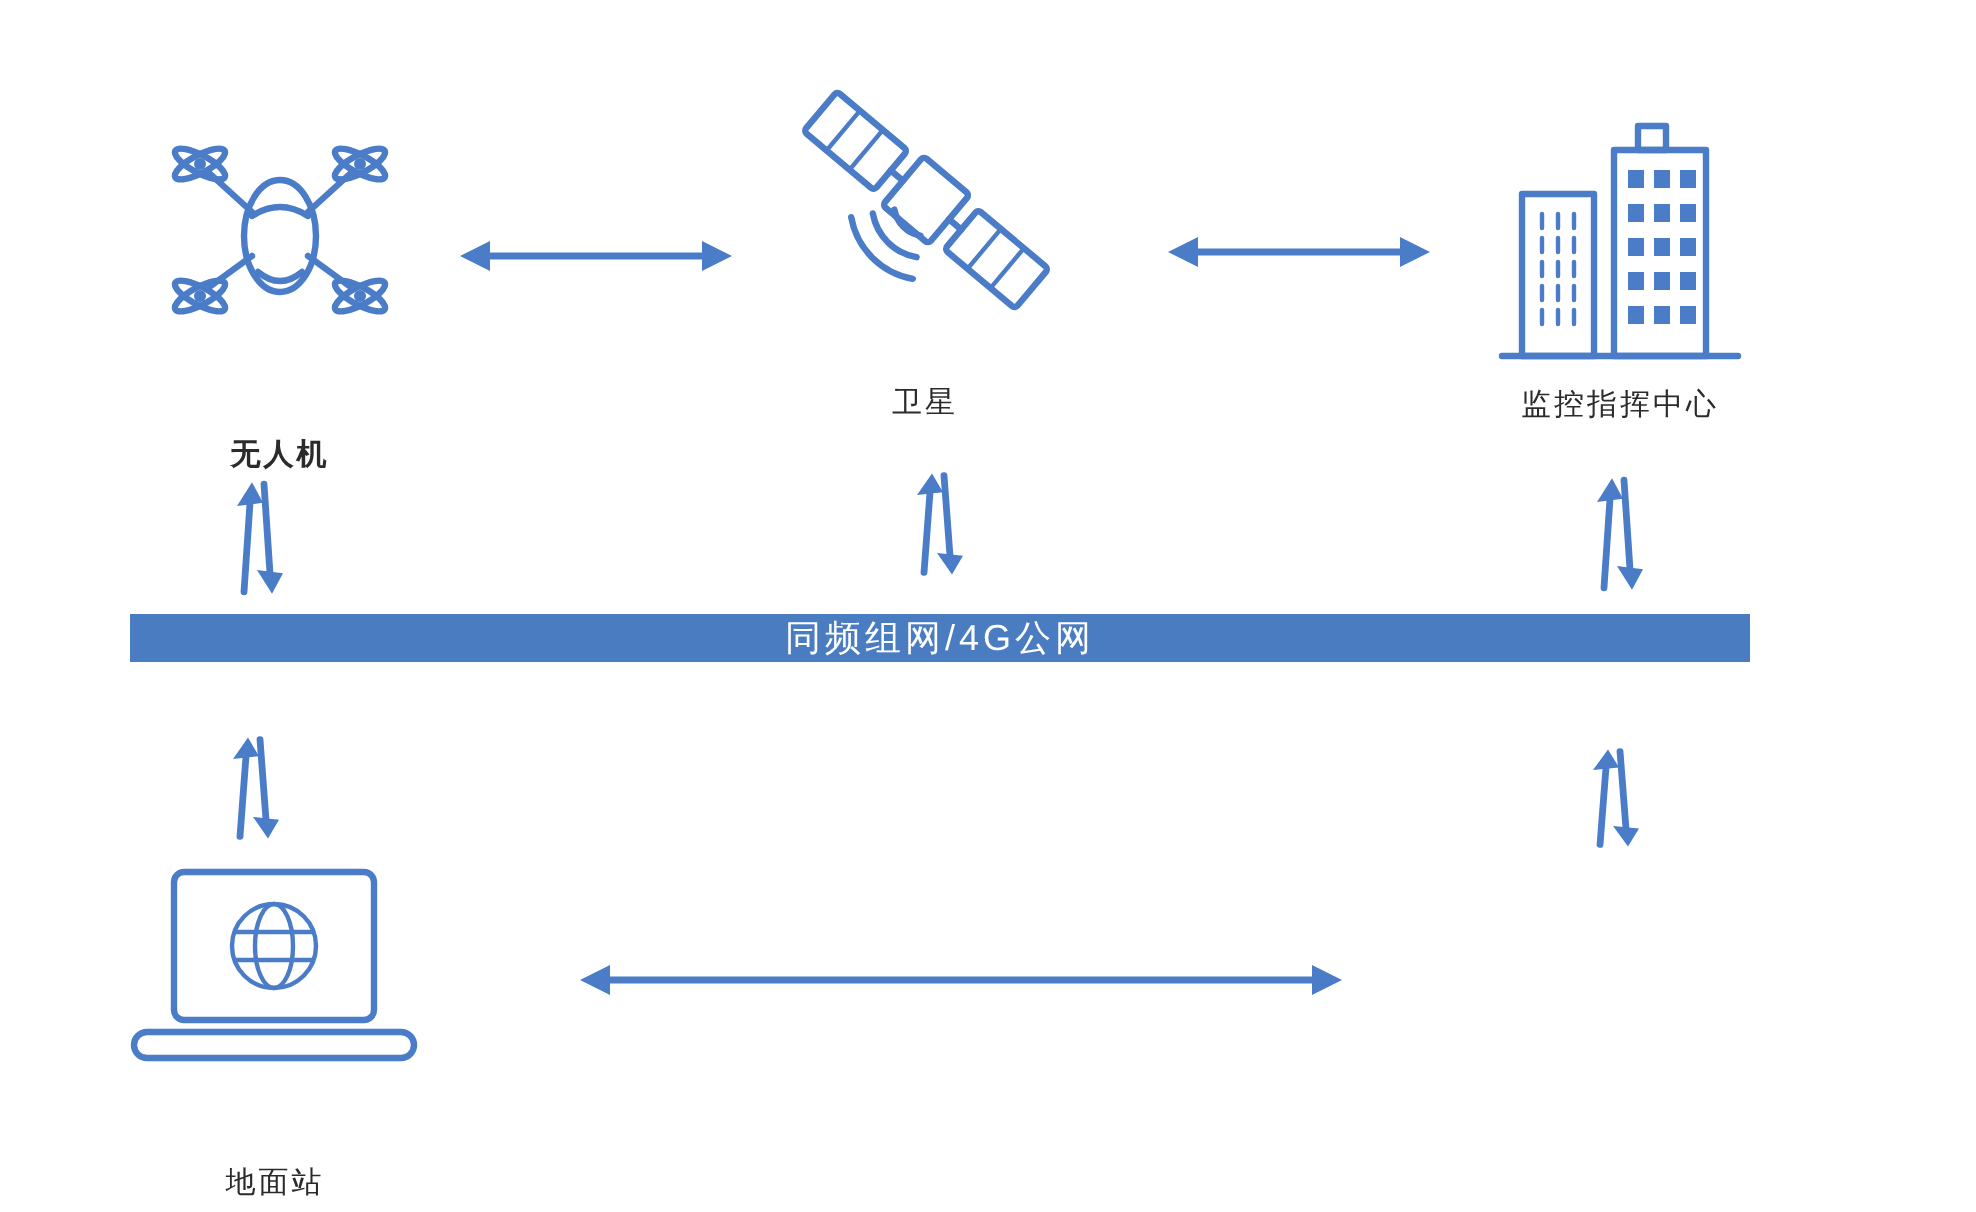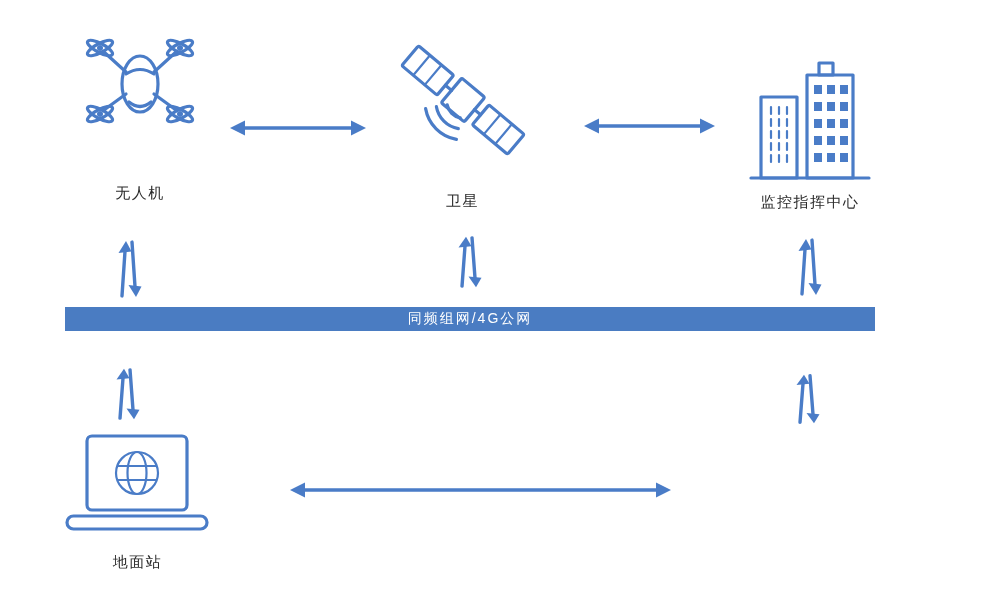--- a/index.html
+++ b/index.html
@@ -25,28 +25,28 @@
   .line-icon .thin { stroke-width: 2.2; }
   .line-icon .dash { stroke-dasharray: 7 5; }
   .line-icon .mask { fill: #ffffff; }
   .arrow-svg line { stroke: var(--accent); stroke-width: 3.4; stroke-linecap: round; }
   .arrow-svg polygon { fill: var(--accent); stroke: none; }
   .network-bar {
     position: absolute; left: 65px; top: 307px; width: 810px; height: 24px;
     background: var(--bar-bg);
     display: flex; align-items: center; justify-content: center;
   }
-  .network-bar span { color: var(--bar-text); font-size: 14px; letter-spacing: 2px; text-align: center; }
+  .network-bar span { color: var(--bar-text); font-size: 18px; letter-spacing: 2px; text-align: center; }
 </style>
 </head>
 <body>
 
 <div class="diagram">
 
-  <div class="node" style="left:55px; top:28px; width:170px;">
+  <div class="node" style="left:55px; top:62px; width:170px;font-weight:bold;">
     <svg class="line-icon" width="128" height="122" viewBox="0 0 128 122">
 
       <ellipse cx="24" cy="20" rx="14" ry="4.5" transform="rotate(-28 24 20)"></ellipse>
       <ellipse cx="24" cy="20" rx="14" ry="4.5" transform="rotate(28 24 20)"></ellipse>
       <circle class="fill" cx="24" cy="20" r="3"></circle>
       <ellipse cx="104" cy="20" rx="14" ry="4.5" transform="rotate(-28 104 20)"></ellipse>
       <ellipse cx="104" cy="20" rx="14" ry="4.5" transform="rotate(28 104 20)"></ellipse>
       <circle class="fill" cx="104" cy="20" r="3"></circle>
       <ellipse cx="24" cy="86" rx="14" ry="4.5" transform="rotate(-28 24 86)"></ellipse>
       <ellipse cx="24" cy="86" rx="14" ry="4.5" transform="rotate(28 24 86)"></ellipse>
@@ -111,21 +111,21 @@
       <rect class="fill" x="69" y="91" width="8" height="9"></rect>
       <rect class="fill" x="82" y="91" width="8" height="9"></rect>
       <rect class="fill" x="95" y="91" width="8" height="9"></rect>
       <rect class="fill" x="69" y="108" width="8" height="9"></rect>
       <rect class="fill" x="82" y="108" width="8" height="9"></rect>
       <rect class="fill" x="95" y="108" width="8" height="9"></rect>
     </svg>
     <div class="node-label" style="margin-top:8px;">监控指挥中心</div>
   </div>
 
-  <div class="node" style="left:50px; top:432px; width:175px;">
+  <div class="node" style="left:50px; top:432px; width:175px;gap:29px;">
     <svg class="line-icon" width="165" height="105" viewBox="0 0 165 105">
       <rect x="32" y="4" width="100" height="74" rx="5"></rect>
 
       <circle class="thin" cx="82" cy="41" r="21"></circle>
       <ellipse class="thin" cx="82" cy="41" rx="9.5" ry="21"></ellipse>
       <line class="thin" x1="63" y1="34" x2="101" y2="34"></line>
       <line class="thin" x1="63" y1="48" x2="101" y2="48"></line>
 
       <rect x="12" y="84" width="140" height="13" rx="6.5"></rect>
     </svg>

